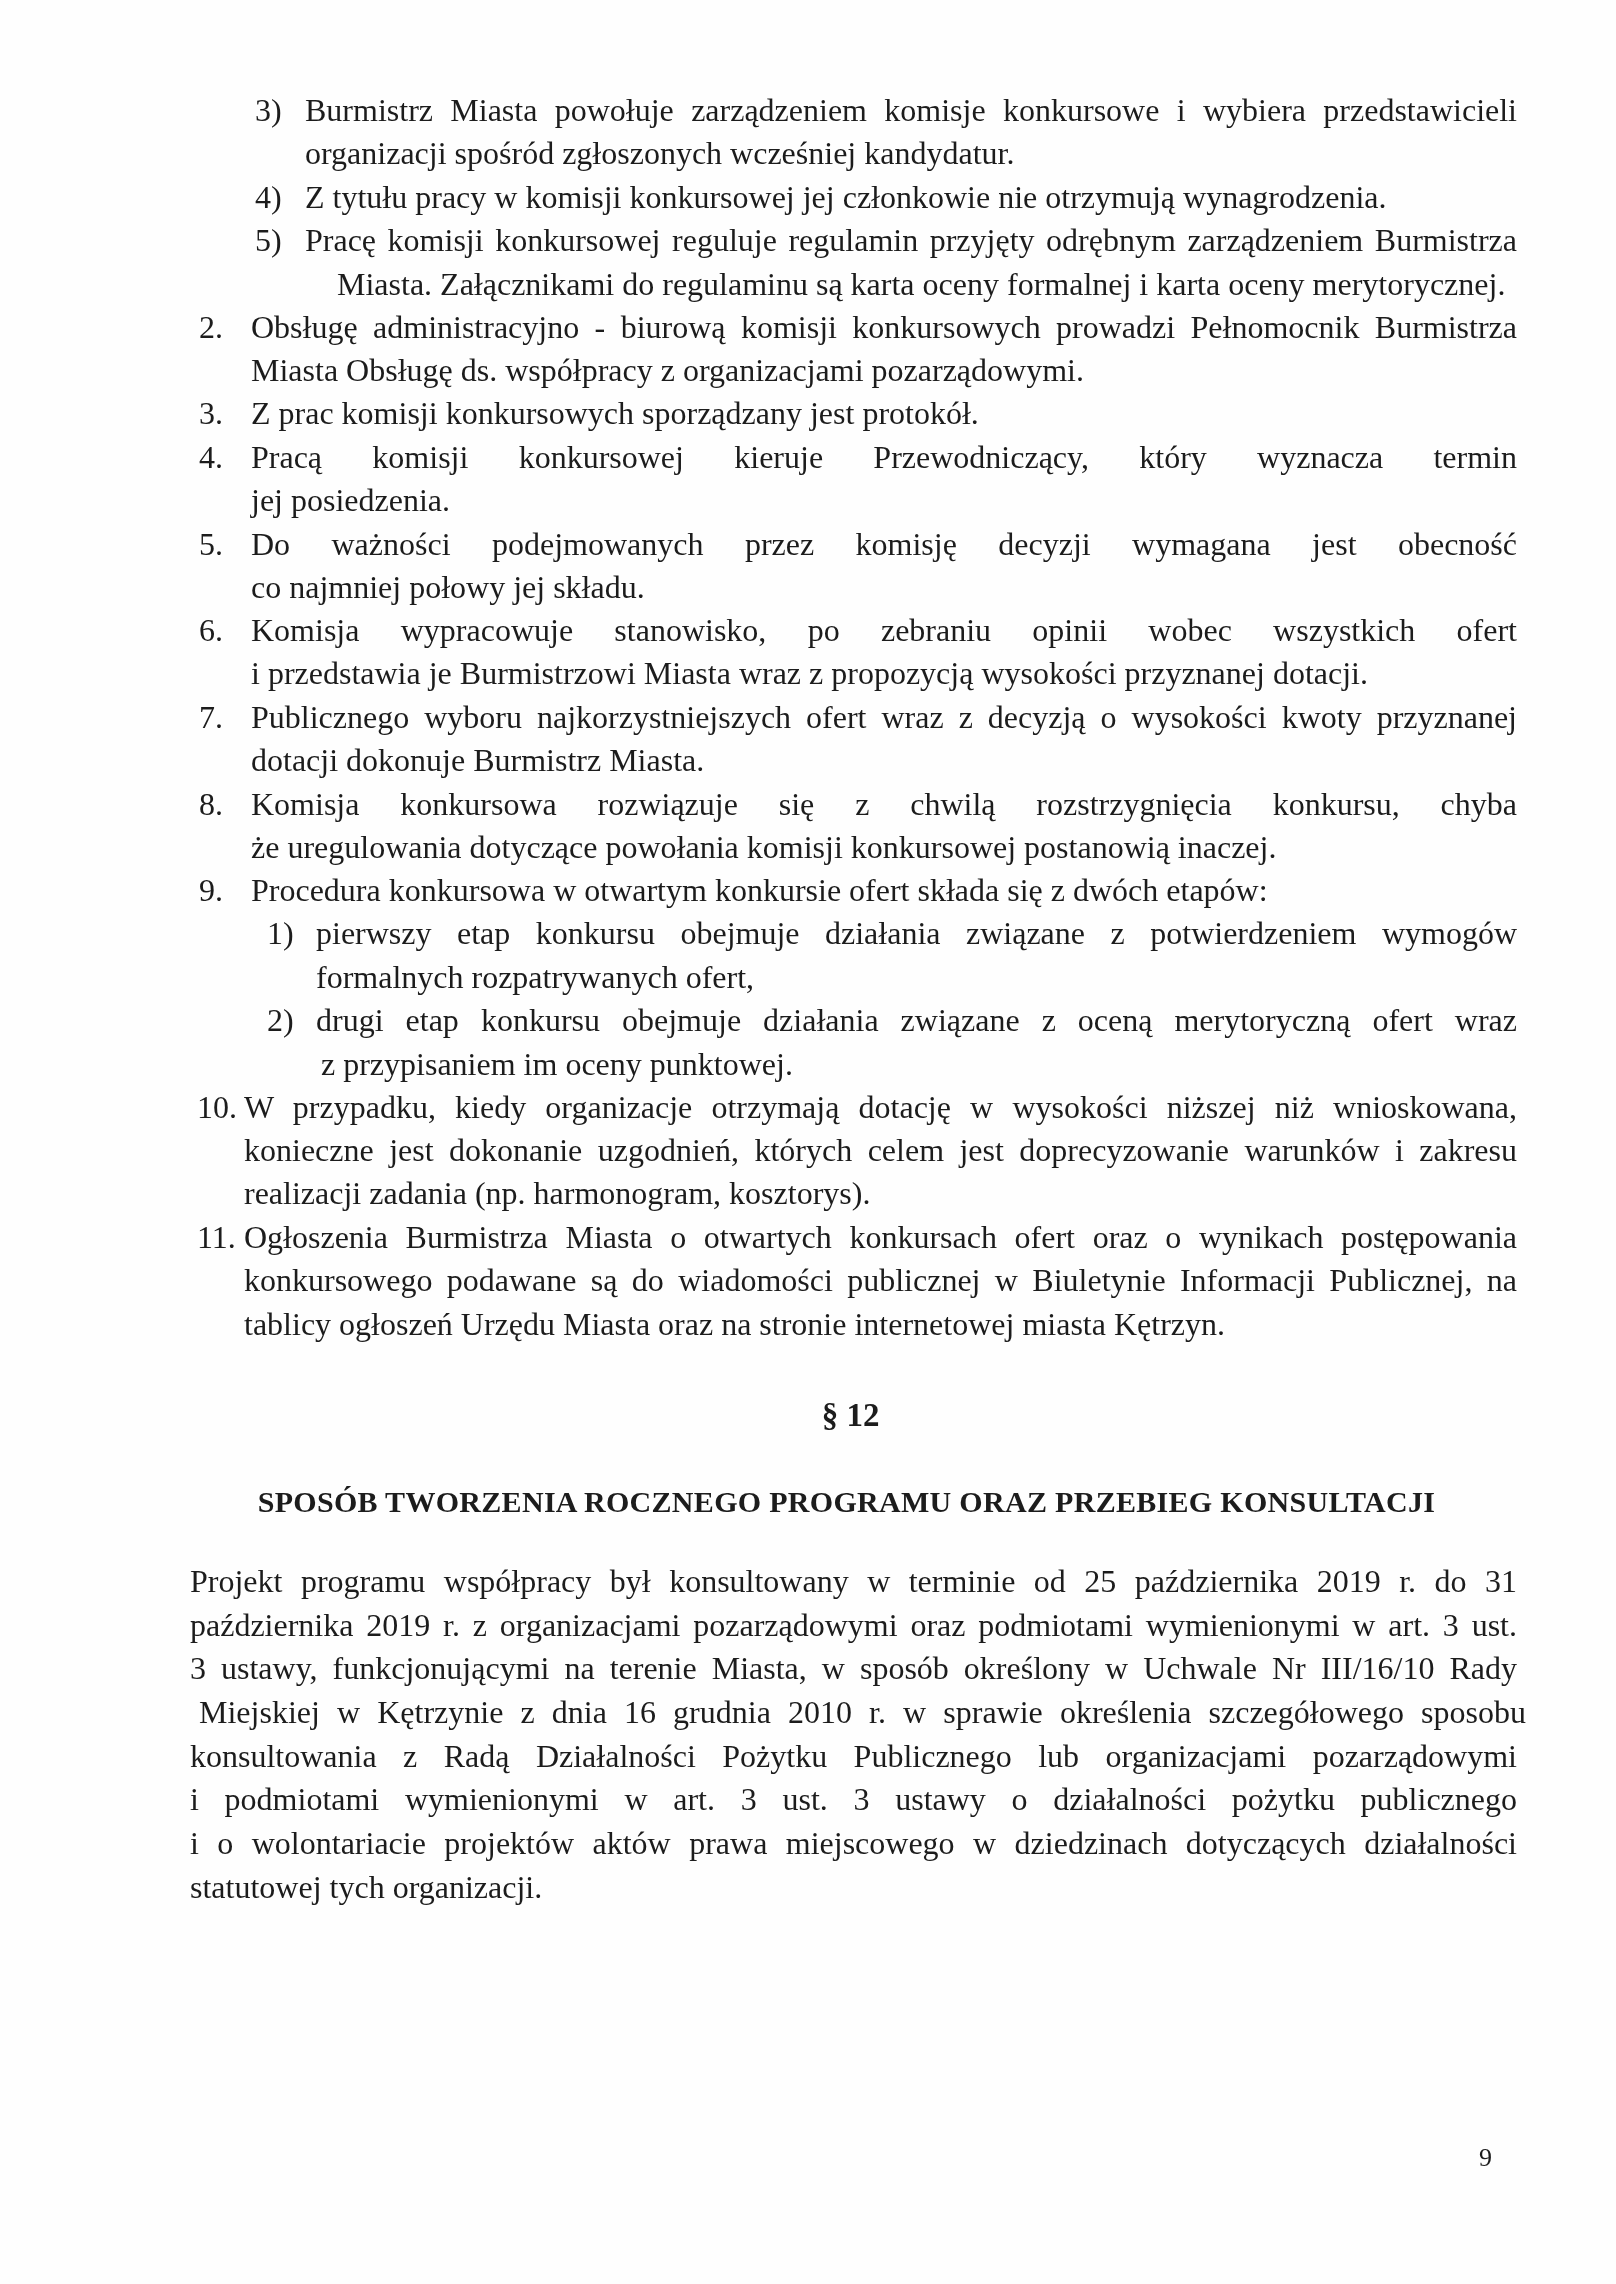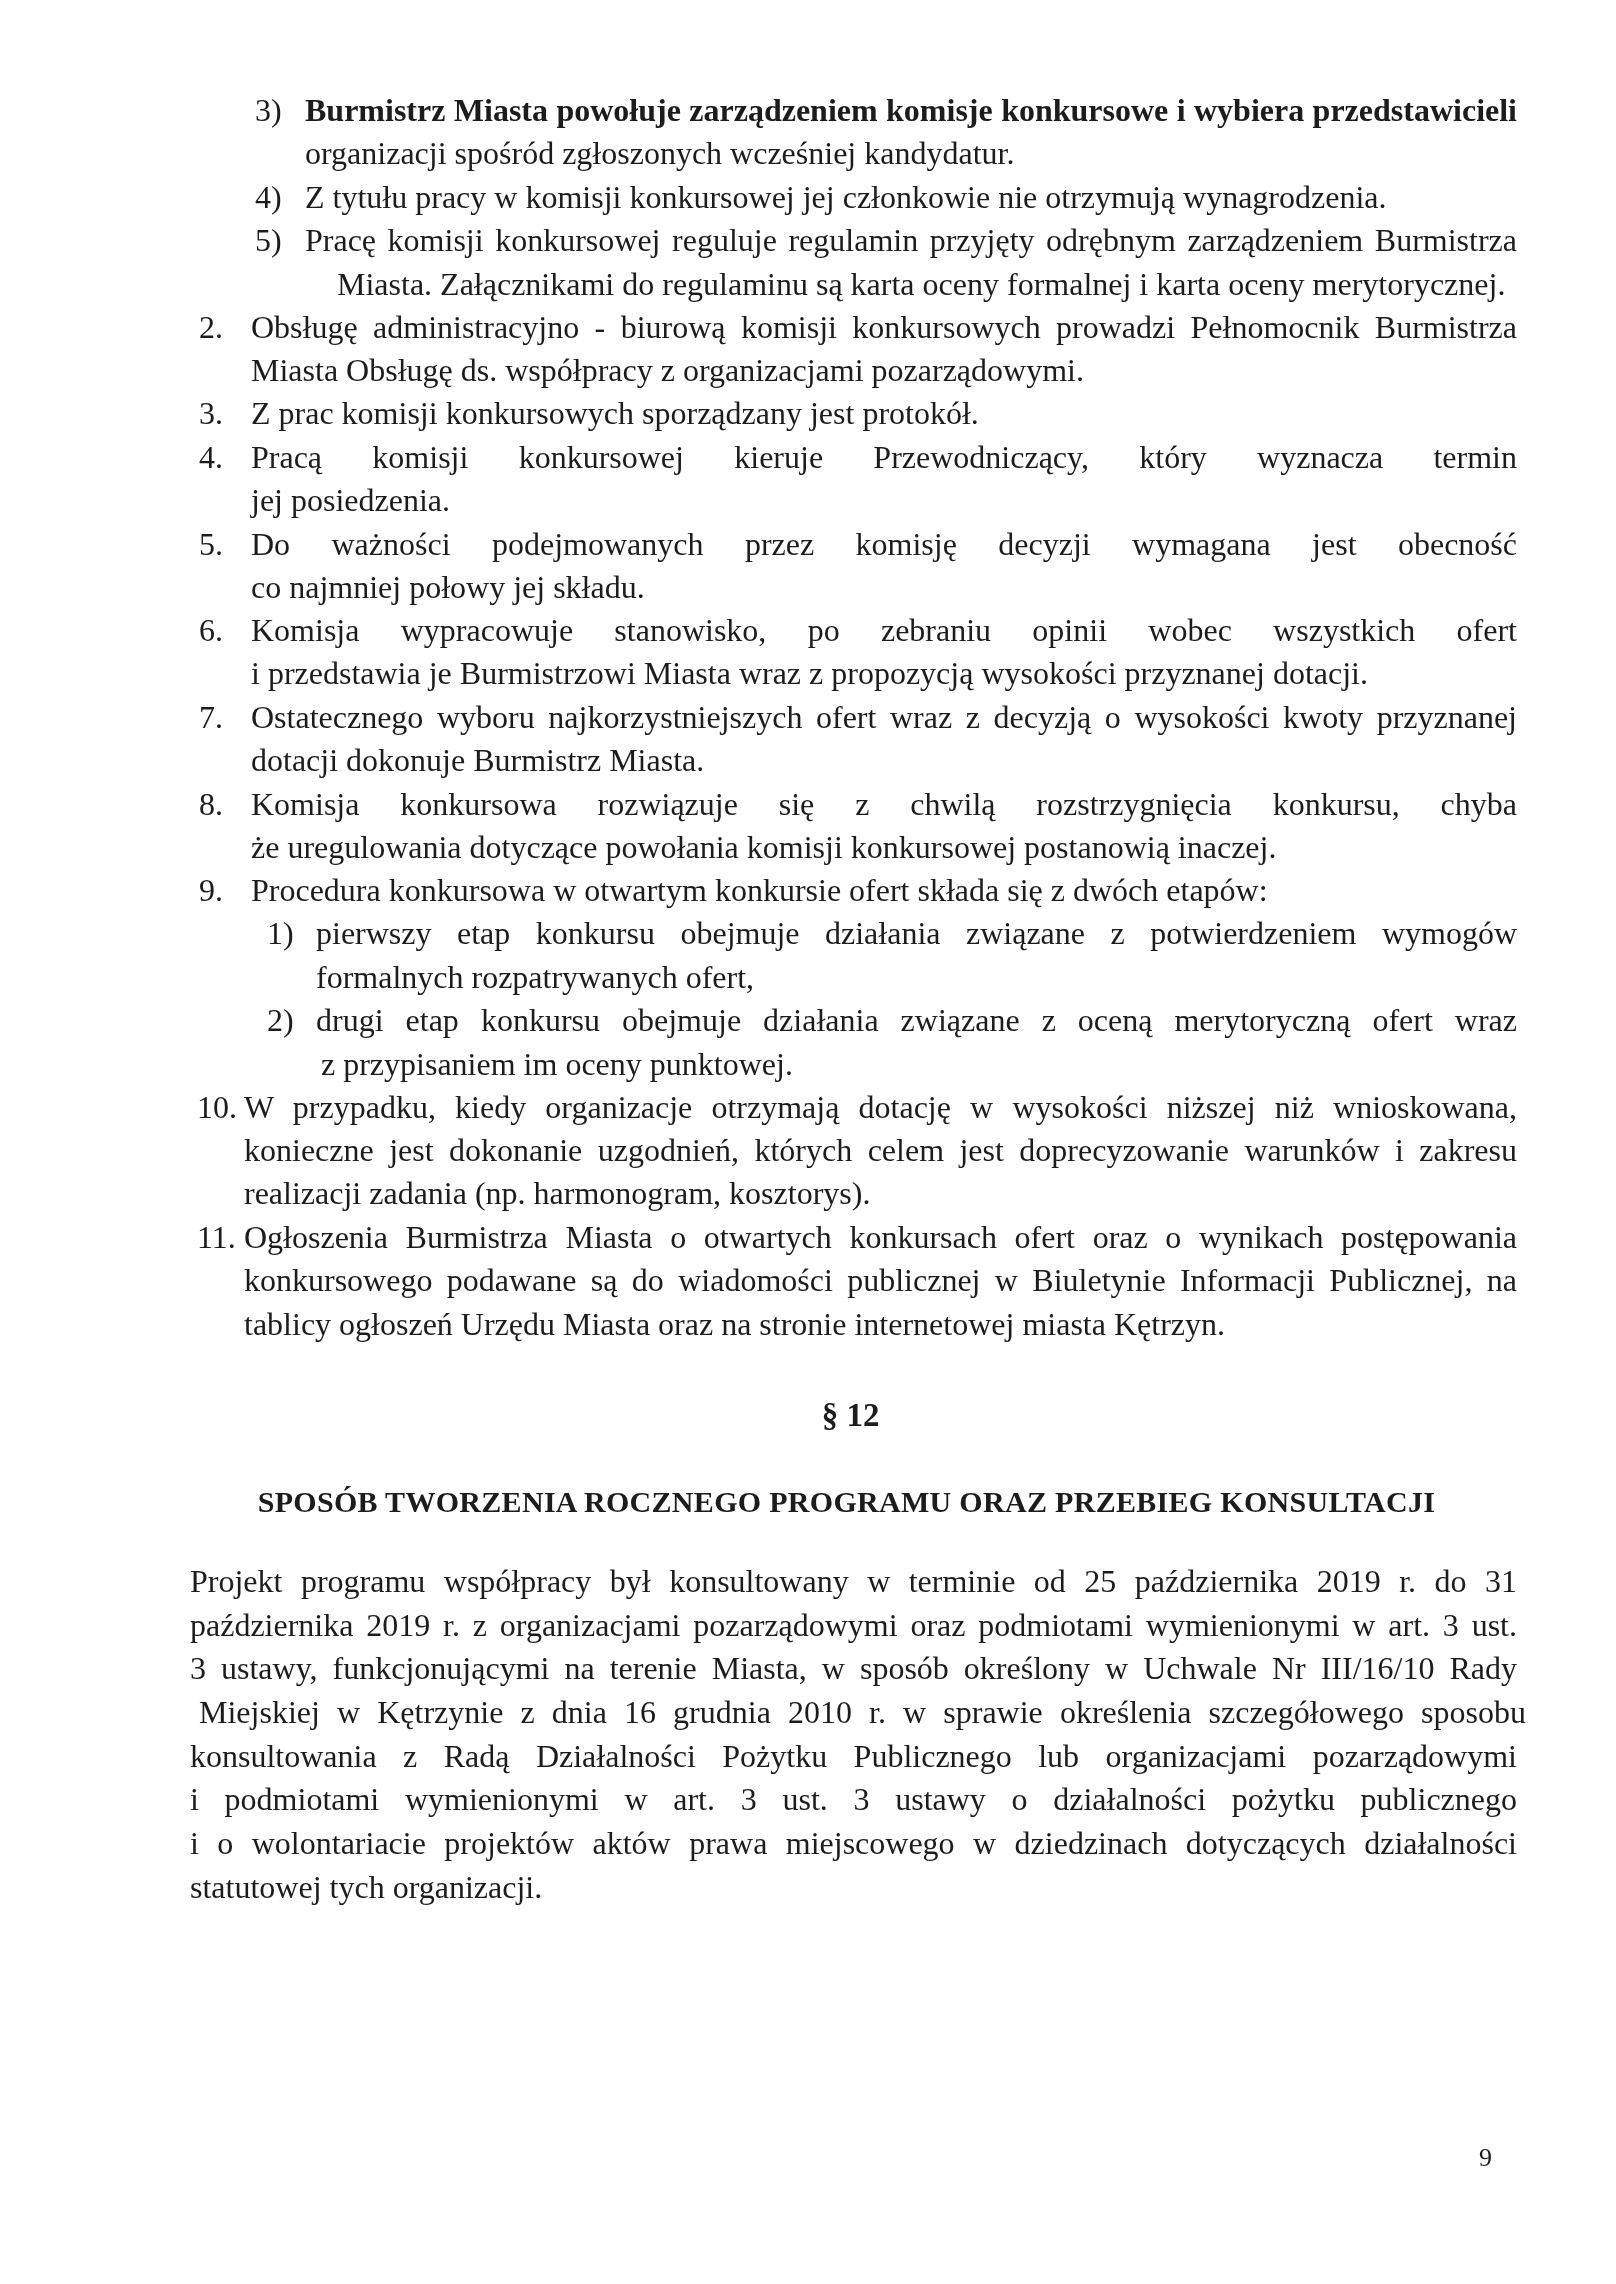--- a/index.html
+++ b/index.html
@@ -15,21 +15,21 @@
                    font-size: 30px; line-height: 39px; letter-spacing: 0.3px; white-space: nowrap; }
   .page-number { position: absolute; left: 1479px; top: 2141px; font-size: 26px; line-height: 33px; }
 </style>
 </head>
 <body>
 
 <div class="page">
 
   <div>
     <span class="num" style="left:255px; top:91px;">3)</span>
-    <span class="ln jf" style="left:305px; top:91px; width:1212px;font-weight:bold;">Burmistrz Miasta powołuje zarządzeniem komisje konkursowe i wybiera przedstawicieli</span>
+    <span class="ln jf" style="left:305px; top:91px; width:1212px;">Burmistrz Miasta powołuje zarządzeniem komisje konkursowe i wybiera przedstawicieli</span>
     <span class="ln" style="left:305px; top:134px;">organizacji spośród zgłoszonych wcześniej kandydatur.</span>
   </div>
   <div>
     <span class="num" style="left:255px; top:178px;">4)</span>
     <span class="ln" style="left:305px; top:178px;">Z tytułu pracy w komisji konkursowej jej członkowie nie otrzymują wynagrodzenia.</span>
   </div>
   <div>
     <span class="num" style="left:255px; top:221px;">5)</span>
     <span class="ln jf" style="left:305px; top:221px; width:1212px;">Pracę komisji konkursowej reguluje regulamin przyjęty odrębnym zarządzeniem Burmistrza</span>
     <span class="ln" style="left:305px; top:265px;margin-left:32px;">Miasta. Załącznikami do regulaminu są karta oceny formalnej i karta oceny merytorycznej.</span>
@@ -59,21 +59,21 @@
   </div>
 
   <div>
     <span class="num" style="left:199px; top:611px;">6.</span>
     <span class="ln jf" style="left:251px; top:611px; width:1266px;">Komisja wypracowuje stanowisko, po zebraniu opinii wobec wszystkich ofert</span>
     <span class="ln" style="left:251px; top:654px;">i przedstawia je Burmistrzowi Miasta wraz z propozycją wysokości przyznanej dotacji.</span>
   </div>
 
   <div>
     <span class="num" style="left:199px; top:698px;">7.</span>
-    <span class="ln jf" style="left:251px; top:698px; width:1266px;">Ostatecznego wyboru najkorzystniejszych ofert wraz z decyzją o wysokości kwoty przyznanej</span>
+    <span class="ln jf" style="left:251px; top:698px; width:1266px;">Publicznego wyboru najkorzystniejszych ofert wraz z decyzją o wysokości kwoty przyznanej</span>
     <span class="ln" style="left:251px; top:741px;">dotacji dokonuje Burmistrz Miasta.</span>
   </div>
 
   <div>
     <span class="num" style="left:199px; top:785px;">8.</span>
     <span class="ln jf" style="left:251px; top:785px; width:1266px;">Komisja konkursowa rozwiązuje się z chwilą rozstrzygnięcia konkursu, chyba</span>
     <span class="ln" style="left:251px; top:828px;">że uregulowania dotyczące powołania komisji konkursowej postanowią inaczej.</span>
   </div>
 
   <div>

